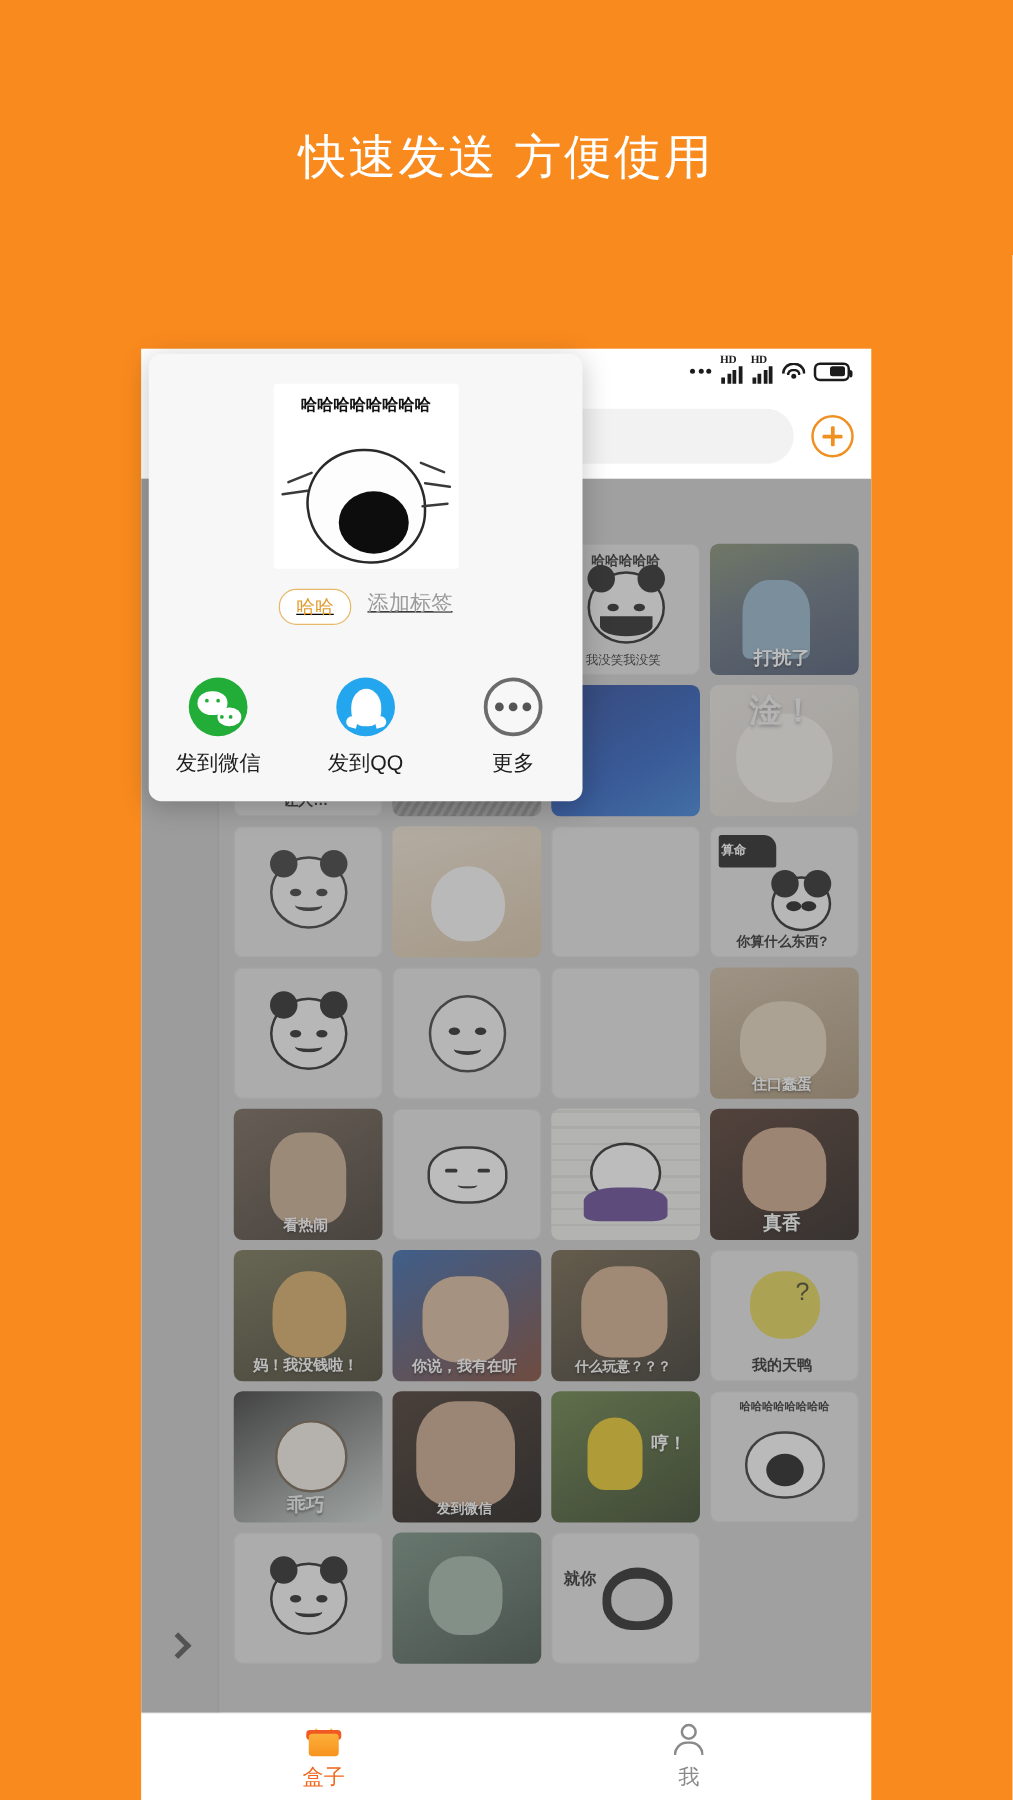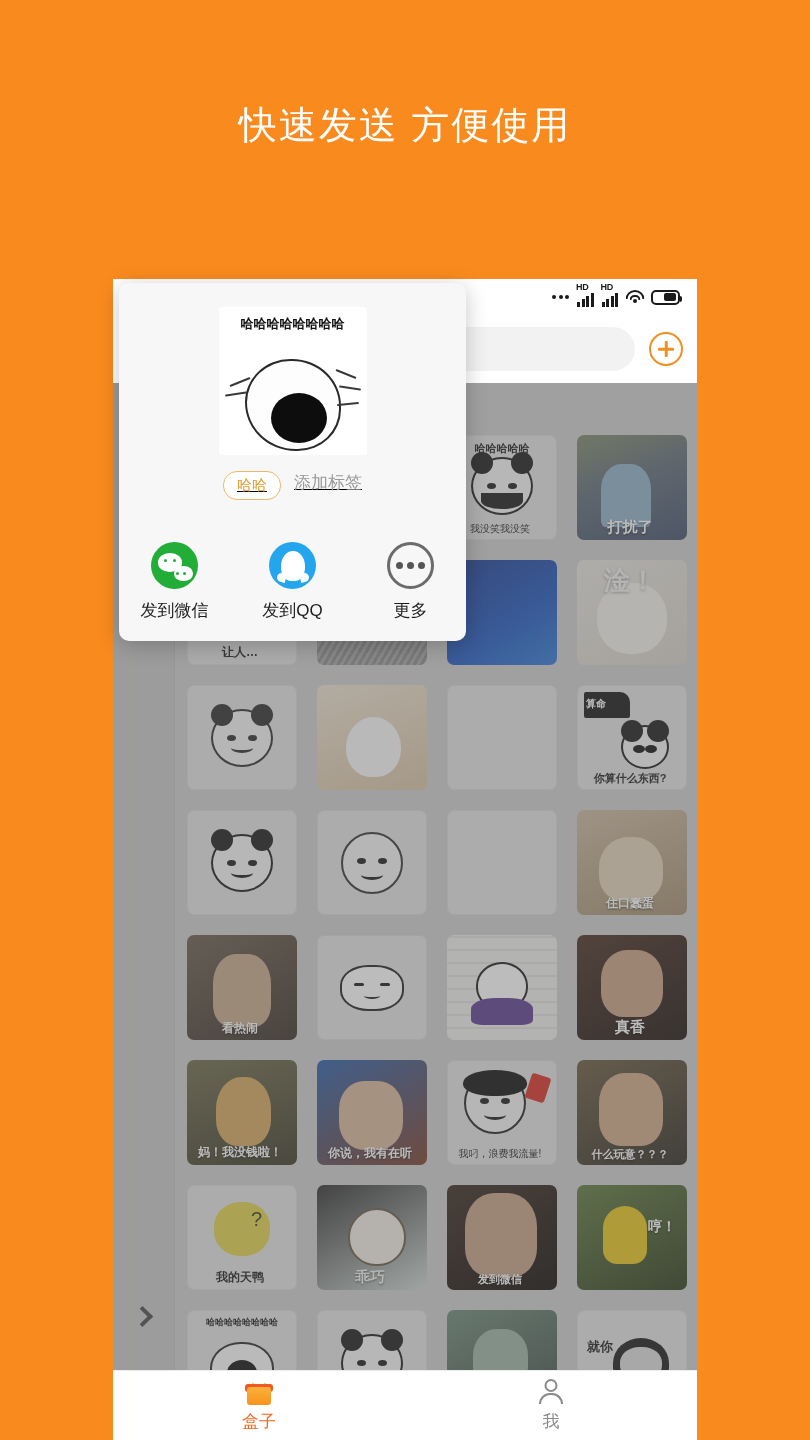--- a/index.html
+++ b/index.html
@@ -37,21 +37,21 @@
   .clock { font-size:20px; font-weight:600; color:#111; letter-spacing:.5px; }
   .status-icons { display:flex; align-items:center; gap:7px; }
   .dots3 { display:flex; gap:2.5px; align-items:center; }
   .dots3 i { width:4px; height:4px; border-radius:50%; background:#1b1b1b; display:block; }
   .sig { position:relative; display:flex; align-items:flex-end; gap:1.5px; height:15px; padding-left:1px;}
   .sig b { display:block; width:3px; background:#1b1b1b; }
   .sig b:nth-child(1){height:5px;} .sig b:nth-child(2){height:8px;}
   .sig b:nth-child(3){height:11px;} .sig b:nth-child(4){height:14px;}
   .hd { font-size:9px; font-weight:700; color:#1b1b1b; line-height:1;
         position:absolute; top:-4px; left:0; letter-spacing:-.3px;}
-  .sigwrap { position:relative; padding-top:5px; }
+  .sigwrap { position:relative; padding-top:5px;font-family:Liberation Serif, serif; }
   .wifi { width:19px; height:14px; position:relative; }
   .wifi span { position:absolute; left:50%; transform:translateX(-50%);
     border:2px solid #1b1b1b; border-bottom:none; border-radius:50% 50% 0 0 / 100% 100% 0 0; }
   .wifi .w1 { width:19px; height:9px; top:0; }
   .wifi .w2 { width:11px; height:5.5px; top:4.5px; }
   .wifi .w3 { width:4px; height:4px; top:9px; border-radius:50%; background:#1b1b1b; border:none; }
   .batt { width:29px; height:15px; border:2px solid #1b1b1b; border-radius:5px;
     position:relative; display:flex; align-items:center; justify-content:flex-end; padding:2px; }
   .batt::after { content:""; position:absolute; right:-4px; top:4px; width:2.5px; height:6px;
     background:#1b1b1b; border-radius:0 2px 2px 0; }
@@ -86,21 +86,21 @@
   .rail-item { width:48px; height:48px; border-radius:11px; margin-bottom:20px;
     display:flex; align-items:center; justify-content:center; overflow:hidden; }
   .rail-item.active { background:#D1541D; }
   .rail-chevron { position:absolute; bottom:46px; left:50%; transform:translateX(-50%);
     width:15px; height:15px; border-top:4px solid #4a4a4a; border-right:4px solid #4a4a4a;
     transform:translateX(-60%) rotate(45deg); }
 
   
   .grid-area { flex:1; padding:8px 10px 0 12px; overflow:hidden; }
   .section-title { font-size:22px; color:#2b2b2b; margin:6px 0 8px 2px; }
-  .grid { display:grid; grid-template-columns:repeat(4,1fr); gap:20px; }
+  .grid { display:grid; grid-template-columns:repeat(4,1fr); gap:8px; }
   .cell { height:105px; background:#E3E3E3; border:1px solid #D7D7D7; border-radius:7px;
     position:relative; overflow:hidden; display:flex; align-items:center; justify-content:center; }
   .cell.photo { border:none; }
   .cell-cap { position:absolute; left:0; right:4px; bottom:5px; text-align:center;
     font-size:12px; color:#1d1d1d; font-weight:700; line-height:1.1; padding:0 3px; }
   .cell-cap.onphoto { color:#fff; font-size:15px; text-shadow:0 1px 2px rgba(0,0,0,.6); }
   .cell-cap.small { font-size:10px; font-weight:400; }
   .cell-topcap { position:absolute; left:0; right:0; top:5px; text-align:center;
     font-size:11px; color:#1d1d1d; font-weight:700; }
 
@@ -375,30 +375,20 @@
         </div>
 
         <div class="cell photo" style="background:linear-gradient(160deg,#6e6a4a 0%,#3d3a28 100%)">
           <span style="position:absolute;left:26%;top:16%;width:50%;height:66%;background:#d7a85e;border-radius:46% 46% 38% 38%"></span>
           <span class="cell-cap onphoto" style="font-size:12px;line-height:1.15">妈！我没钱啦！</span>
         </div>
         <div class="cell photo" style="background:linear-gradient(150deg,#2a5ea8 0%,#7a3e2a 100%)">
           <span style="position:absolute;left:20%;top:20%;width:58%;height:66%;background:#d8b79a;border-radius:40%"></span>
           <span class="cell-cap onphoto" style="font-size:12px">你说，我有在听</span>
         </div>
-        <div class="cell">
-          <span class="face" style="margin-bottom:20px;margin-right:14px">
-              <span class="bowl"></span>
-              <span class="eye l"></span>
-              <span class="eye r"></span>
-              <span class="mouth"></span>
-            </span>
-          <span style="position:absolute;right:8px;top:14px;width:20px;height:26px;background:#D93025;border-radius:3px;transform:rotate(18deg)"></span>
-          <span class="cell-cap small">我叼，浪费我流量!</span>
-        </div>
         <div class="cell photo" style="background:linear-gradient(150deg,#6a5a3f 0%,#2e2b23 100%)">
           <span style="position:absolute;left:20%;top:12%;width:58%;height:70%;background:#cfa886;border-radius:40% 40% 34% 34%"></span>
           <span class="cell-cap onphoto" style="font-size:11px">什么玩意？？？</span>
         </div>
 
         <div class="cell">
           <span style="display:block;width:56px;height:54px;background:#E3D24A;border-radius:46%;margin-bottom:18px;position:relative">
             <span style="position:absolute;right:8px;top:6px;font-size:20px;color:#3b3b1c">?</span>
           </span>
           <span class="cell-cap">我的天鸭</span>

